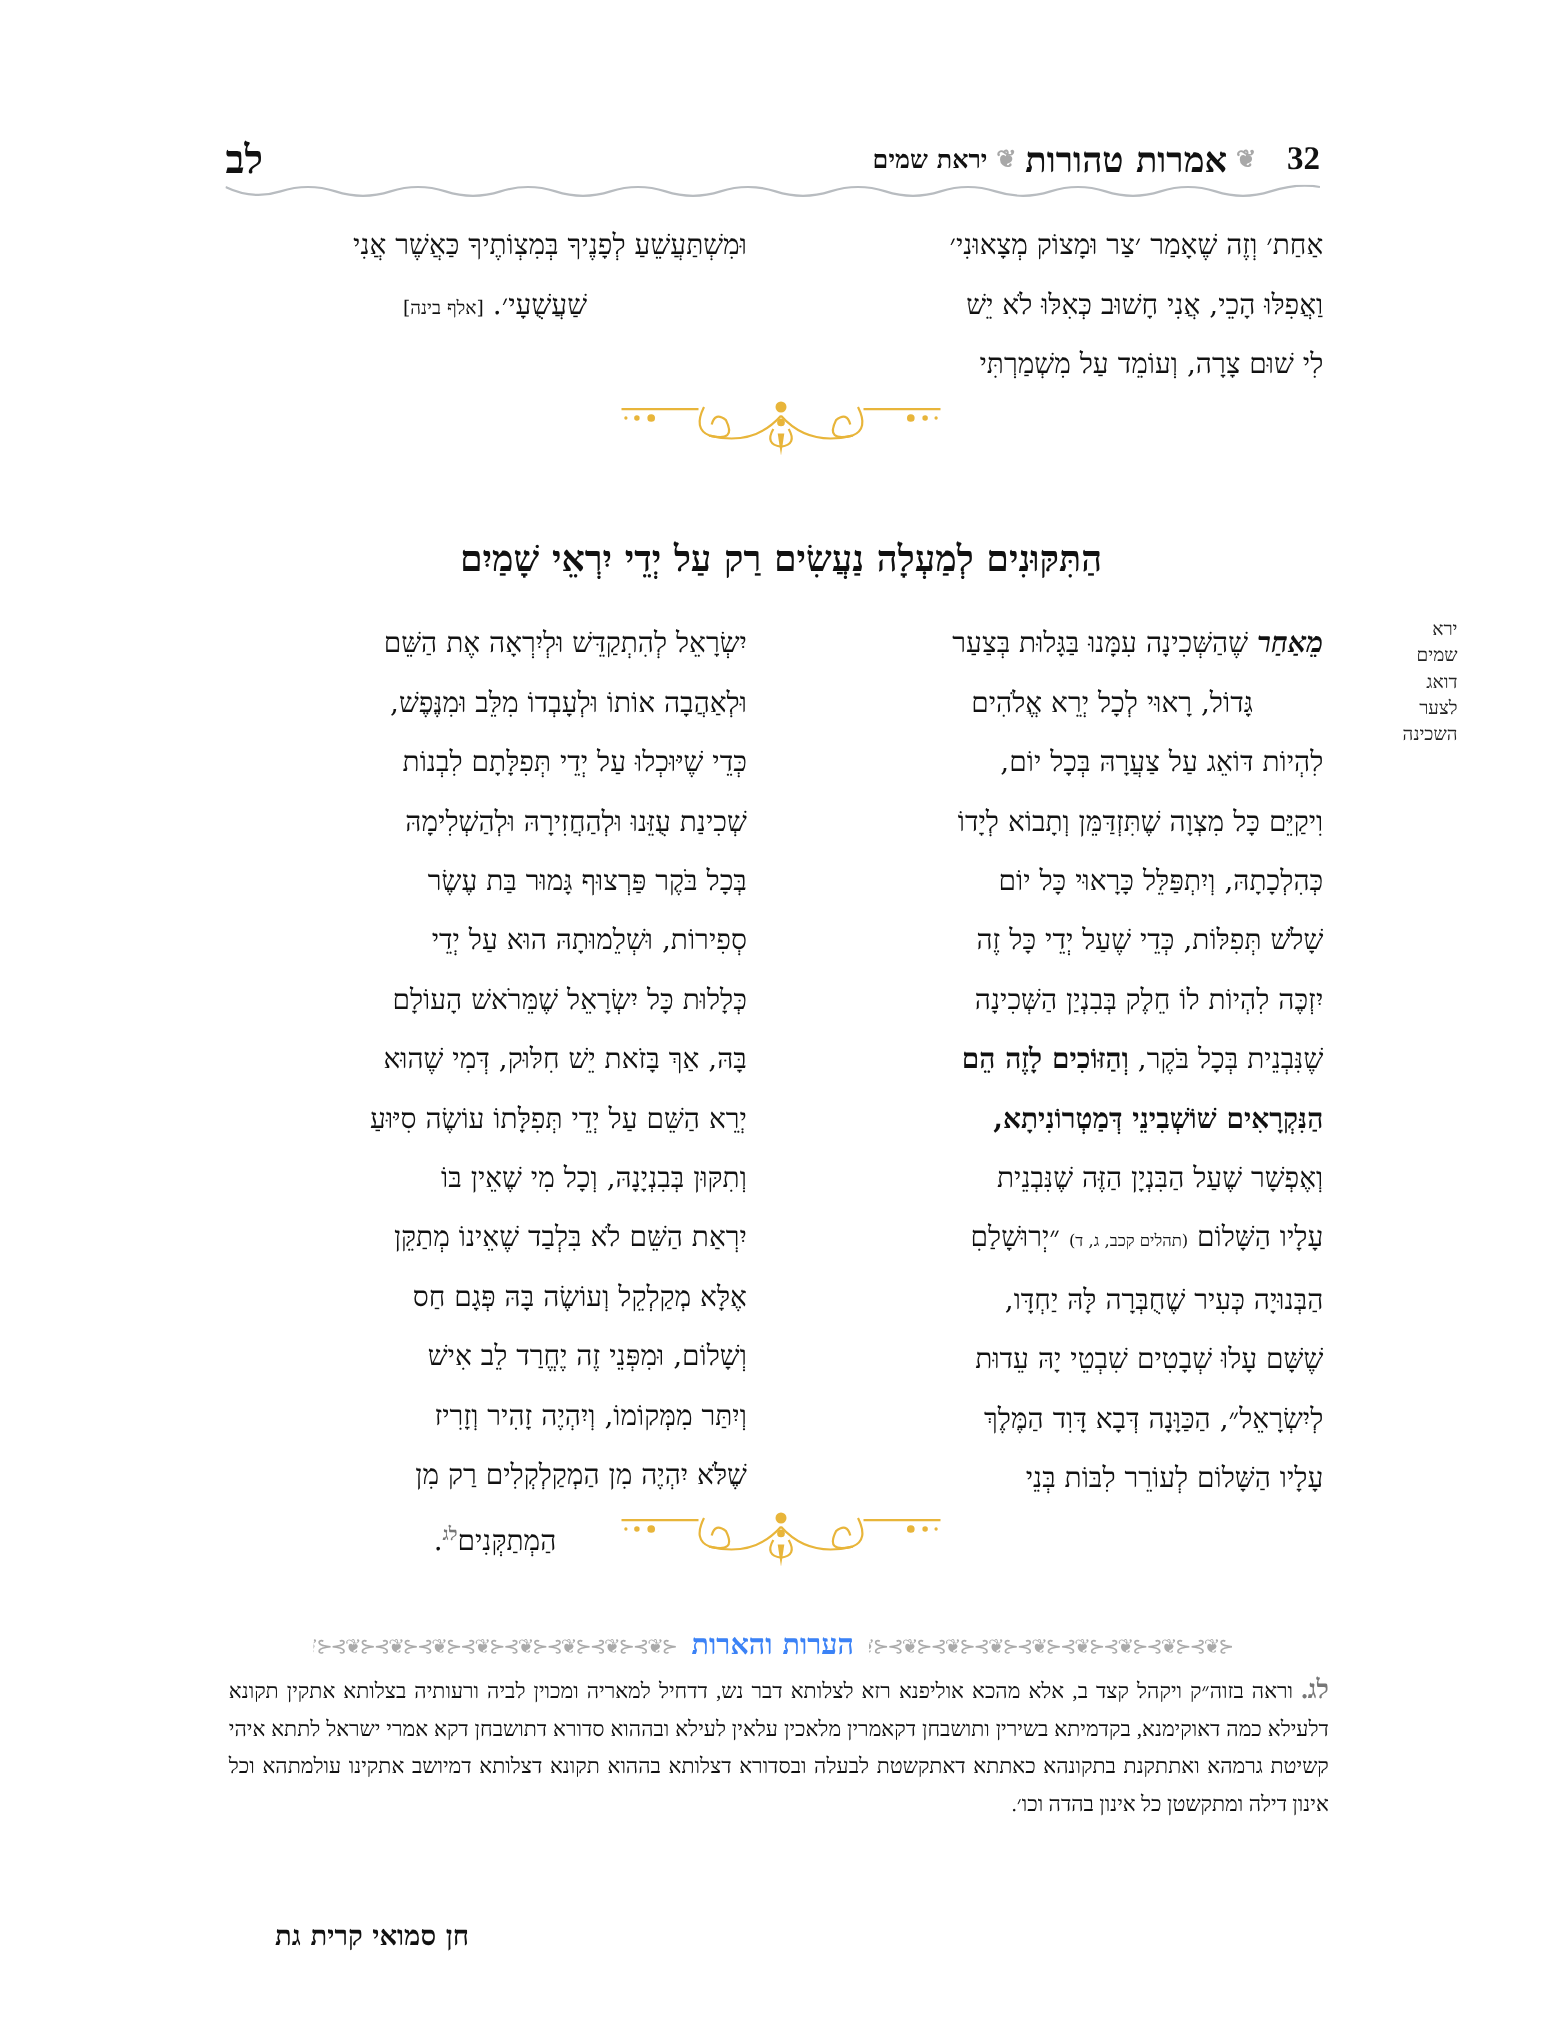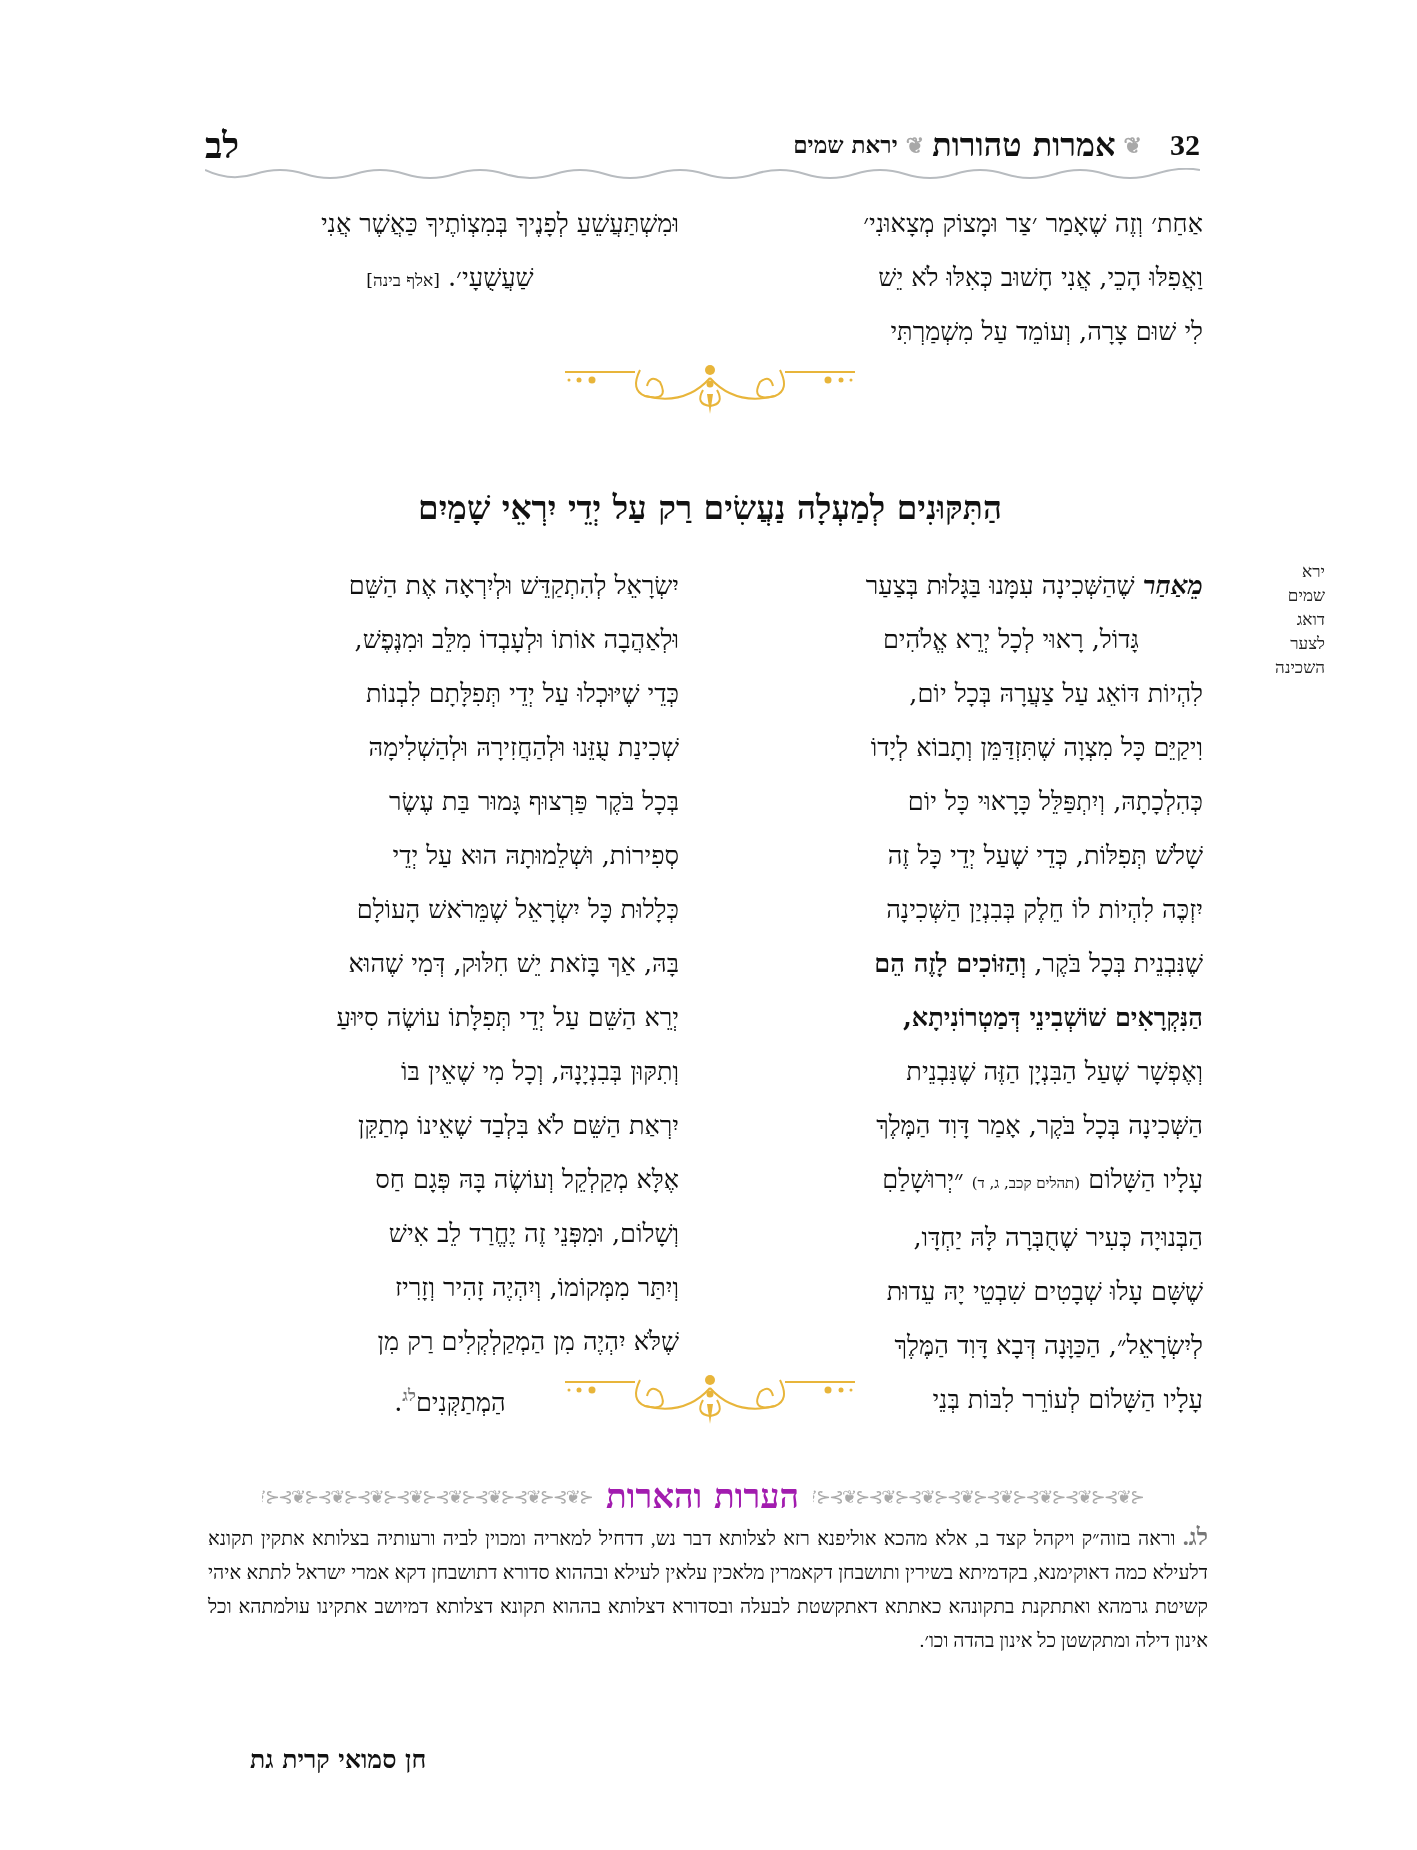--- a/index.html
+++ b/index.html
@@ -34,21 +34,21 @@
   .lead { font-weight: 900; font-size: 26px; font-style: italic; }
   .bold { font-weight: bold; }
   .cite { font-size: 15px; }
   .fnref { color: #777; font-size: 17px; vertical-align: super; font-weight: bold; }
   .center-last { text-align: center !important; text-align-last: center !important; }
 
   .side-note { left: 1235px; top: 560px; width: 90px; direction: rtl; text-align: right; font-family: "Liberation Serif", serif; font-size: 17px; line-height: 24px; color: #222; }
 
   
   .notes-title { left: 205px; top: 1478px; width: 995px; height: 36px; direction: rtl; display: flex; align-items: center; justify-content: center; gap: 14px; }
-  .notes-title .lbl { font-size: 34px; font-weight: 900; color: #a21caf; white-space: nowrap; }
+  .notes-title .lbl { font-size: 26px; font-weight: 900; color: #3b82f6; white-space: nowrap; }
   .notes-title .chain { color: #aaa; font-size: 18px; letter-spacing: -2px; white-space: nowrap; overflow: hidden; width: 330px; text-align: center; }
   .notes-body { left: 208px; top: 1520px; width: 1000px; direction: rtl; text-align: justify; text-align-last: right; font-family: "Liberation Serif", serif; font-size: 19.5px; line-height: 34px; }
   .notes-body .num { color: #777; font-weight: bold; font-size: 24px; }
 
   .footer { left: 250px; top: 1745px; width: 920px; text-align: left; direction: rtl; font-size: 25px; font-weight: 900; }
 </style>
 </head>
 <body>
 
 <div class="abs header">
@@ -121,21 +121,20 @@
   <p>וִיקַיֵּם כָּל מִצְוָה שֶׁתִּזְדַּמֵּן וְתָבוֹא לְיָדוֹ</p>
   <p>כְּהִלְכָתָהּ, וְיִתְפַּלֵּל כָּרָאוּי כָּל יוֹם</p>
   <p>שָׁלֹשׁ תְּפִלּוֹת, כְּדֵי שֶׁעַל יְדֵי כָּל זֶה</p>
   <p>יִזְכֶּה לִהְיוֹת לוֹ חֵלֶק בְּבִנְיַן הַשְּׁכִינָה</p>
   <p>
     <span>שֶׁנִּבְנֵית בְּכָל בֹּקֶר,</span>
     <span class="bold">וְהַזּוֹכִים לָזֶה הֵם</span>
   </p>
   <p class="bold">הַנִּקְרָאִים שׁוֹשְׁבִינֵי דְּמַטְרוֹנִיתָא,</p>
   <p>וְאֶפְשָׁר שֶׁעַל הַבִּנְיָן הַזֶּה שֶׁנִּבְנֵית</p>
-  <p>הַשְּׁכִינָה בְּכָל בֹּקֶר, אָמַר דָּוִד הַמֶּלֶךְ</p>
   <p>
     <span>עָלָיו הַשָּׁלוֹם</span>
     <span class="cite">(תהלים קכב, ג, ד)</span>
     <span>״יְרוּשָׁלַםִ</span>
   </p>
   <p>הַבְּנוּיָה כְּעִיר שֶׁחֻבְּרָה לָּהּ יַחְדָּו,</p>
   <p>שֶׁשָּׁם עָלוּ שְׁבָטִים שִׁבְטֵי יָהּ עֵדוּת</p>
   <p>לְיִשְׂרָאֵל״, הַכַּוָּנָה דְּבָא דָּוִד הַמֶּלֶךְ</p>
   <p>עָלָיו הַשָּׁלוֹם לְעוֹרֵר לִבּוֹת בְּנֵי</p>
 </div>

